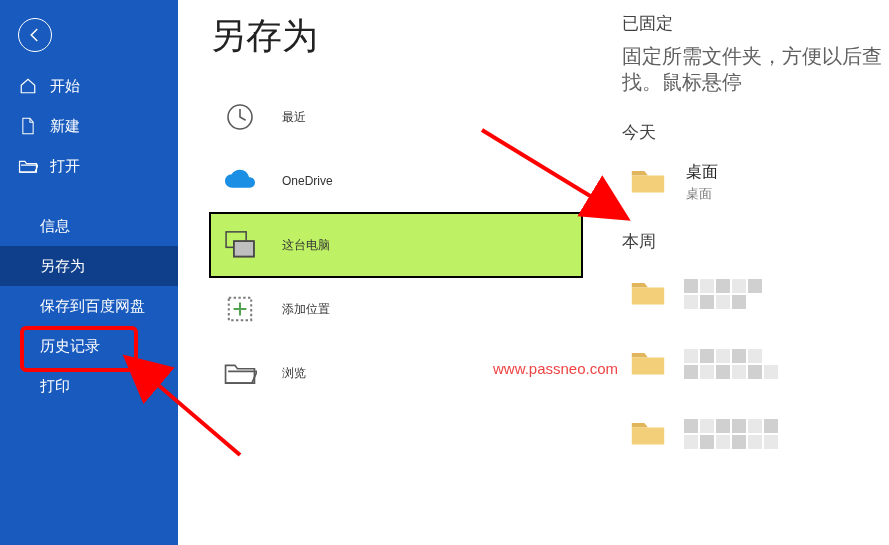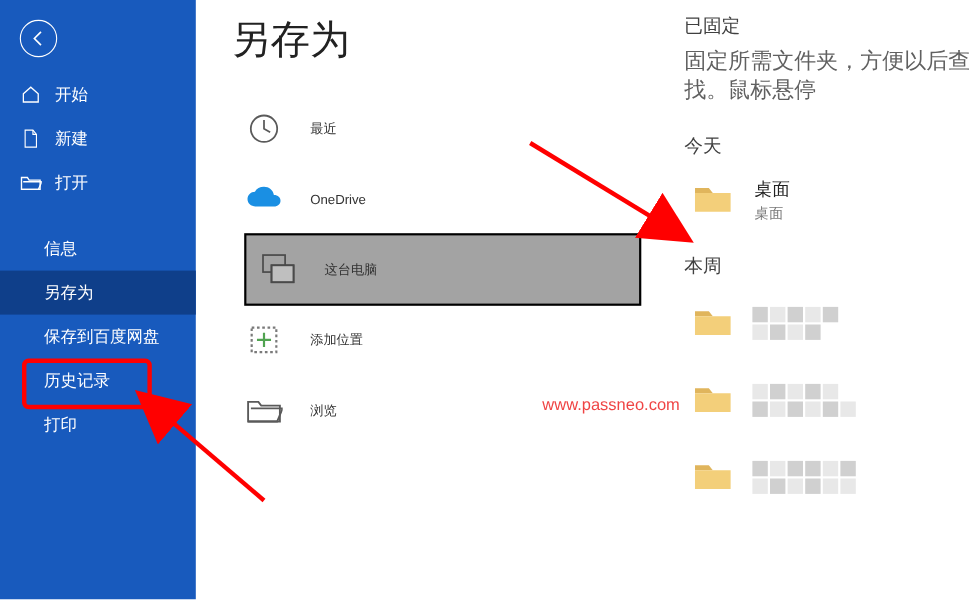--- a/index.html
+++ b/index.html
@@ -16,21 +16,21 @@
   .side-group2 .side-item { padding-left: 40px; }
   .side-item.selected { background: #0f3f8a; }
 
   
   .main { flex: 1; display: flex; padding: 12px 0 0 32px; position: relative; }
   .page-title { font-size: 36px; color: #222; font-weight: 400; margin-bottom: 24px; }
   .col-left { width: 372px; }
   .loc-item { display: flex; align-items: center; height: 64px; padding-left: 10px; cursor: pointer; }
   .loc-item .li-icon { width: 40px; height: 40px; display: flex; align-items: center; justify-content: center; }
   .loc-item .li-label { font-size: 12px; color: #333; margin-left: 22px; }
-  .loc-item.selected { background: #a3a3a3; outline: 2px solid #000; outline-offset: -1px; margin-left: 13px; }
+  .loc-item.selected { background: #bef264; outline: 2px solid #000; outline-offset: -1px; }
 
   .col-right { flex: 1; padding-left: 40px; padding-right: 6px; }
   .section-head { color: #404040; font-size: 17px; margin-bottom: 8px; }
   .section-desc { color: #606060; font-size: 20px; margin-bottom: 26px; line-height: 1.3; }
   .folder-item { display: flex; align-items: center; height: 60px; padding-left: 8px; cursor: pointer; margin-bottom: 6px; }
   .folder-item .fi-icon { width: 38px; }
   .folder-item .fi-text { margin-left: 18px; }
   .fi-name { font-size: 16px; color: #222; }
   .fi-path { font-size: 13px; color: #7a7a7a; margin-top: 2px; }
   .section-head.sub { margin-top: 18px; margin-bottom: 12px; }

